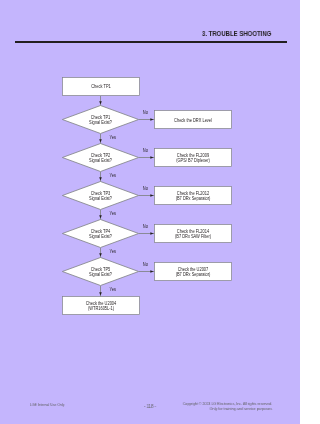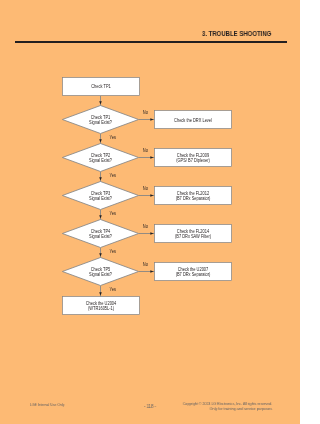--- a/index.html
+++ b/index.html
@@ -1,19 +1,19 @@
 <!DOCTYPE html>
 <html><head>
 <meta charset="utf-8">
 <style>
   html,body{margin:0;padding:0;}
   body{width:300px;height:424px;background:#ffffff;
        font-family:"Liberation Sans",sans-serif;
        position:relative;overflow:hidden;}
-  .page{position:absolute;left:0;top:0;width:300px;height:424px;background:#fdba74;}
+  .page{position:absolute;left:0;top:0;width:300px;height:424px;background:#c4b5fd;}
 
   
   .hdr-title{position:absolute;left:202.4px;top:29.1px;
              font-size:7.5px;font-weight:bold;color:#231f20;white-space:nowrap;
              transform:scaleX(0.80);transform-origin:0 0;will-change:transform;}
   .hdr-rule{position:absolute;left:14.6px;top:41.2px;width:272px;height:2.2px;
             background:#231f20;}
 
   
   .flow{position:absolute;left:0;top:0;width:300px;height:424px;overflow:visible;}

